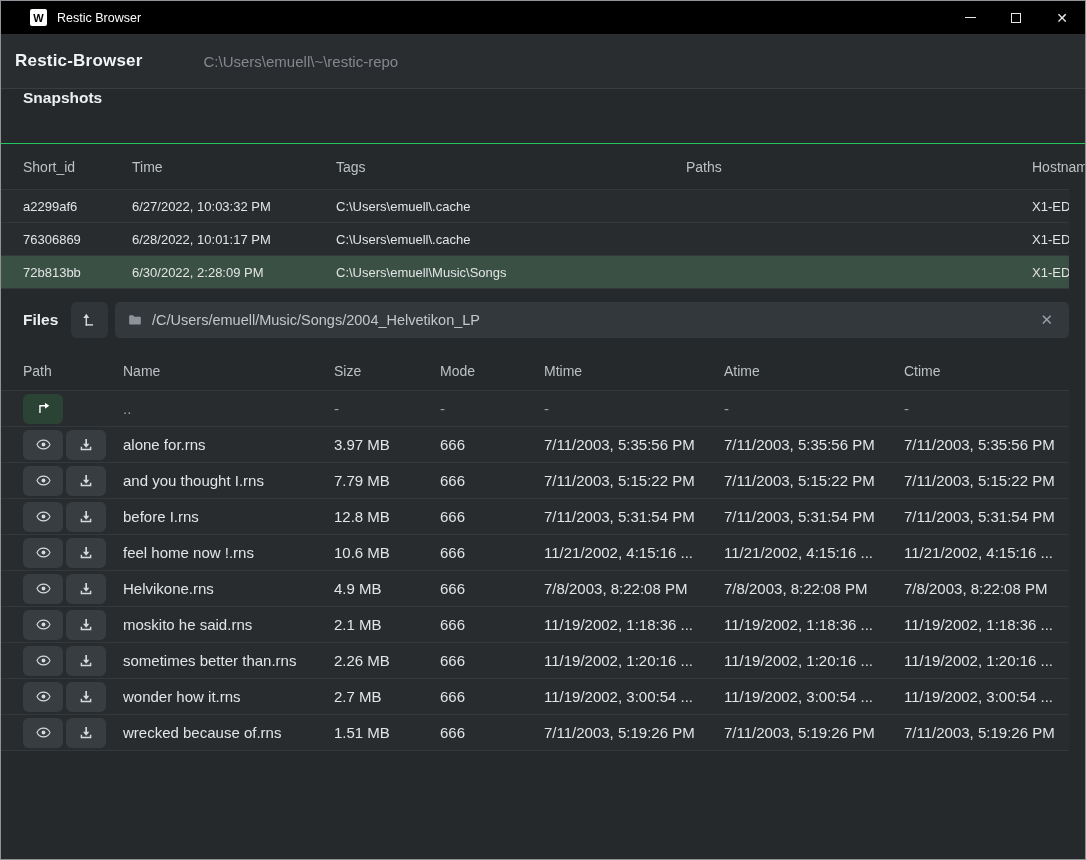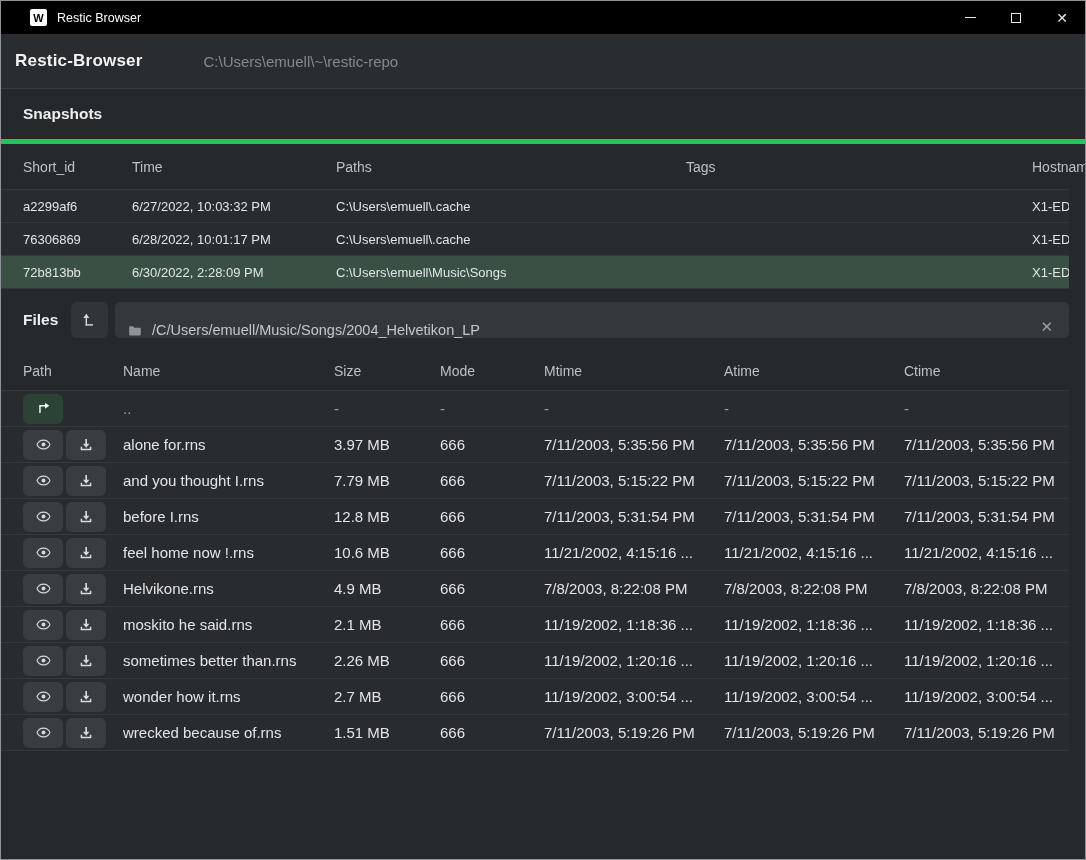--- a/index.html
+++ b/index.html
@@ -25,36 +25,36 @@
   
   .appheader { height:55px; flex:none; display:flex; align-items:center; padding:0 14px; border-bottom:1px solid #393d40; background:#292d30; }
   .app-title { color:#f2f3f4; font-size:17px; font-weight:bold; letter-spacing:.2px; }
   .repo-btn {
     margin-left:47px; height:41px; padding:0 25px; border:none; border-radius:6px;
     background:#2d4736; color:#fff; font-size:14px; font-weight:bold; cursor:pointer;
     font-family:inherit;
   }
   .repo-path { margin-left:61px; color:#85898e; font-size:15px; }
   
-  .snap-title-band { height:55px; flex:none; display:flex; align-items:center; padding:0 22px; border-bottom:5px solid #22c55e; }
+  .snap-title-band { height:55px; flex:none; display:flex; padding:0 22px; border-bottom:1px solid #22c55e; }
   .section-title { color:#eceeef; font-size:15.5px; font-weight:bold; }
   .snap-grid { display:grid; grid-template-columns:94px 189px 335px 331px 1fr; align-items:center;gap:15px; }
   .snap-head { height:46px; flex:none; margin:0 16px 0 0; padding-left:22px; border-bottom:1px solid #34383b; color:#bcc1c4; font-size:14px; }
   .snap-row { height:33px; flex:none; margin:0 16px 0 0; padding-left:22px; border-bottom:1px solid #34383b; color:#e2e4e6; font-size:13px; background:#292c2f; }
   .snap-row.selected { background:#3a5044; }
   
   .files-toolbar { height:62px; flex:none; display:flex; align-items:center; padding:0 16px 0 22px; }
   .files-label { color:#eceeef; font-size:15.5px; font-weight:bold; width:48px; flex:none; }
   .icon-btn {
     width:37px; height:36px; flex:none; border:none; border-radius:6px; background:#303539;
     color:#d7dadc; display:flex; align-items:center; justify-content:center; cursor:pointer;
   }
   .crumb {
     flex:1; height:36px; margin-left:7px; background:#33383c; border-radius:5px;
-    display:flex; align-items:flex-end; padding:0 12px; cursor:text;
+    display:flex; align-items:center; padding:0 12px; cursor:text;
   }
   .crumb-folder { color:#8e9399; display:flex; flex:none; }
   .crumb-text { color:#c3c7ca; font-size:14.5px; margin-left:9px; flex:1; white-space:nowrap; overflow:hidden; }
   .crumb-clear { background:none; border:none; color:#9aa0a5; font-size:15px; cursor:pointer; flex:none; padding:2px 4px; }
   
   .files-grid { display:grid; grid-template-columns:100px 211px 106px 104px 180px 180px 1fr; align-items:center; }
   .files-head { height:40px; flex:none; margin-right:16px; padding-left:22px; border-bottom:1px solid #34383b; color:#bcc1c4; font-size:14px; }
   .file-row { height:36px; flex:none; margin-right:16px; padding-left:22px; border-bottom:1px solid #34383b; color:#e2e4e6; font-size:15px; background:#292c2f; }
   .file-cell { white-space:nowrap; overflow:hidden; }
   .actions { display:flex; gap:3px; align-items:center; }
@@ -93,22 +93,22 @@
     <div class="repo-path">C:\Users\emuell\~\restic-repo</div>
   </div>
 
   <div class="snap-title-band">
     <div class="section-title">Snapshots</div>
   </div>
 
   <div class="snap-grid snap-head">
     <div>Short_id</div>
     <div>Time</div>
+    <div>Tags</div>
     <div>Paths</div>
-    <div>Tags</div>
     <div>Hostname</div>
   </div>
 
   <div class="snap-grid snap-row">
     <div class="file-cell">a2299af6</div>
     <div class="file-cell">6/27/2022, 10:03:32 PM</div>
     <div class="file-cell">C:\Users\emuell\.cache</div>
     <div class="file-cell"></div>
     <div class="file-cell">X1-EDU</div>
   </div>

